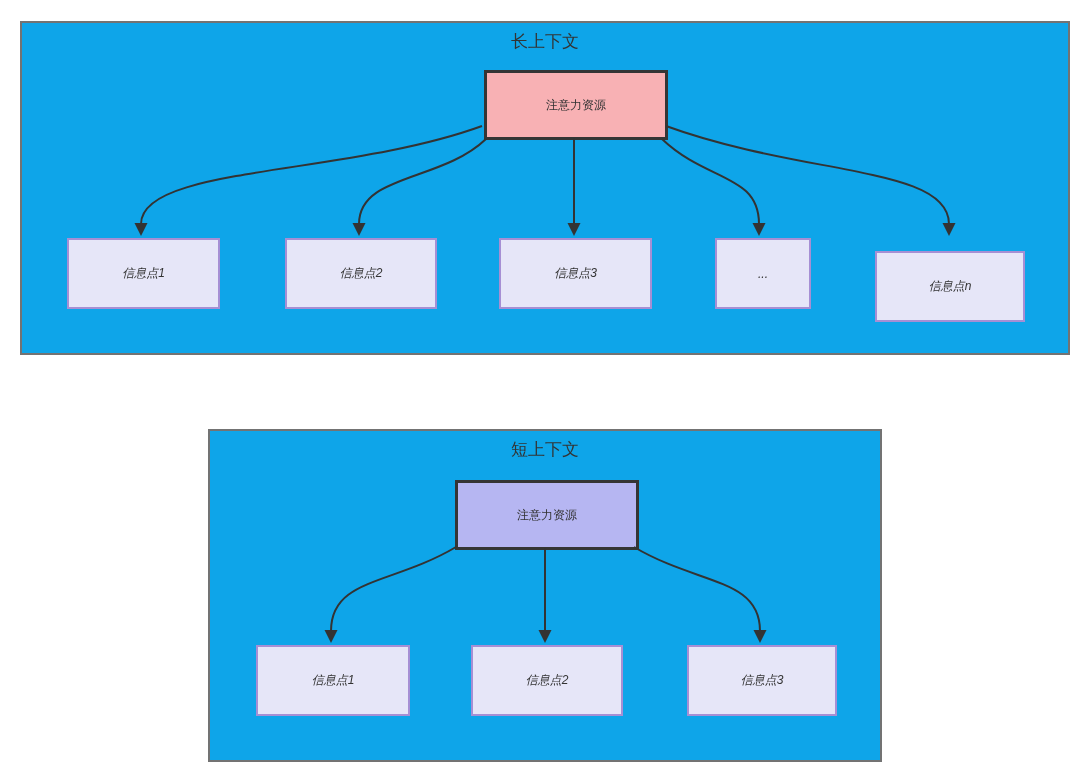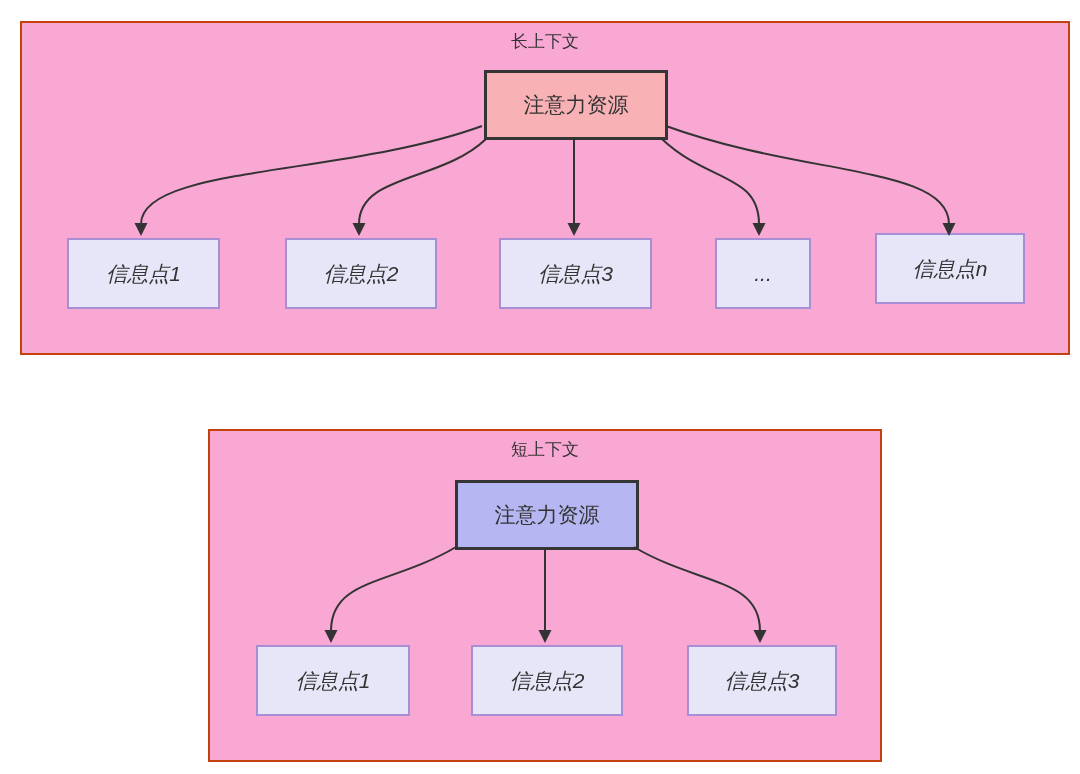--- a/index.html
+++ b/index.html
@@ -7,40 +7,40 @@
     width: 1080px;
     height: 774px;
     position: relative;
     background: #ffffff;
     font-family: "Liberation Sans", sans-serif;
     color: #333333;
     overflow: hidden;
   }
   .container {
     position: absolute;
-    background: #f9a8d4;
-    border: 2px solid #c2410c;
+    background: #0ea5e9;
+    border: 2px solid #737373;
     box-sizing: border-box;
   }
   .container-title {
     position: absolute;
     left: 0;
     right: 0;
     top: 7px;
     text-align: center;
     font-size: 17px;
     color: #333333;
   }
   .node {
     position: absolute;
     box-sizing: border-box;
     display: flex;
     align-items: center;
     justify-content: center;
-    font-size: 21px;
+    font-size: 12px;
     color: #333333;
     text-align: center;
   }
   .root-node {
     border: 3px solid #353535;
   }
   .root-pink   { background: #f8b1b4; }
   .root-purple { background: #b6b6f2; }
   .leaf-node {
     background: #e6e6f8;
@@ -76,21 +76,21 @@
   </div>
   <div class="node leaf-node" style="left:263px; top:215px; width:152px; height:71px;">
     <span>信息点2</span>
   </div>
   <div class="node leaf-node" style="left:477px; top:215px; width:153px; height:71px;">
     <span>信息点3</span>
   </div>
   <div class="node leaf-node" style="left:693px; top:215px; width:96px; height:71px;">
     <span>...</span>
   </div>
-  <div class="node leaf-node" style="left:853px; top:210px; width:150px; height:71px;">
+  <div class="node leaf-node" style="left:853px; top:228px; width:150px; height:71px;">
     <span>信息点n</span>
   </div>
 </div>
 
 <div class="container" style="left:208px; top:429px; width:674px; height:333px;">
   <div class="container-title">短上下文</div>
 
   <div class="node root-node root-purple" style="left:245px; top:49px; width:184px; height:70px;">
     <span>注意力资源</span>
   </div>

